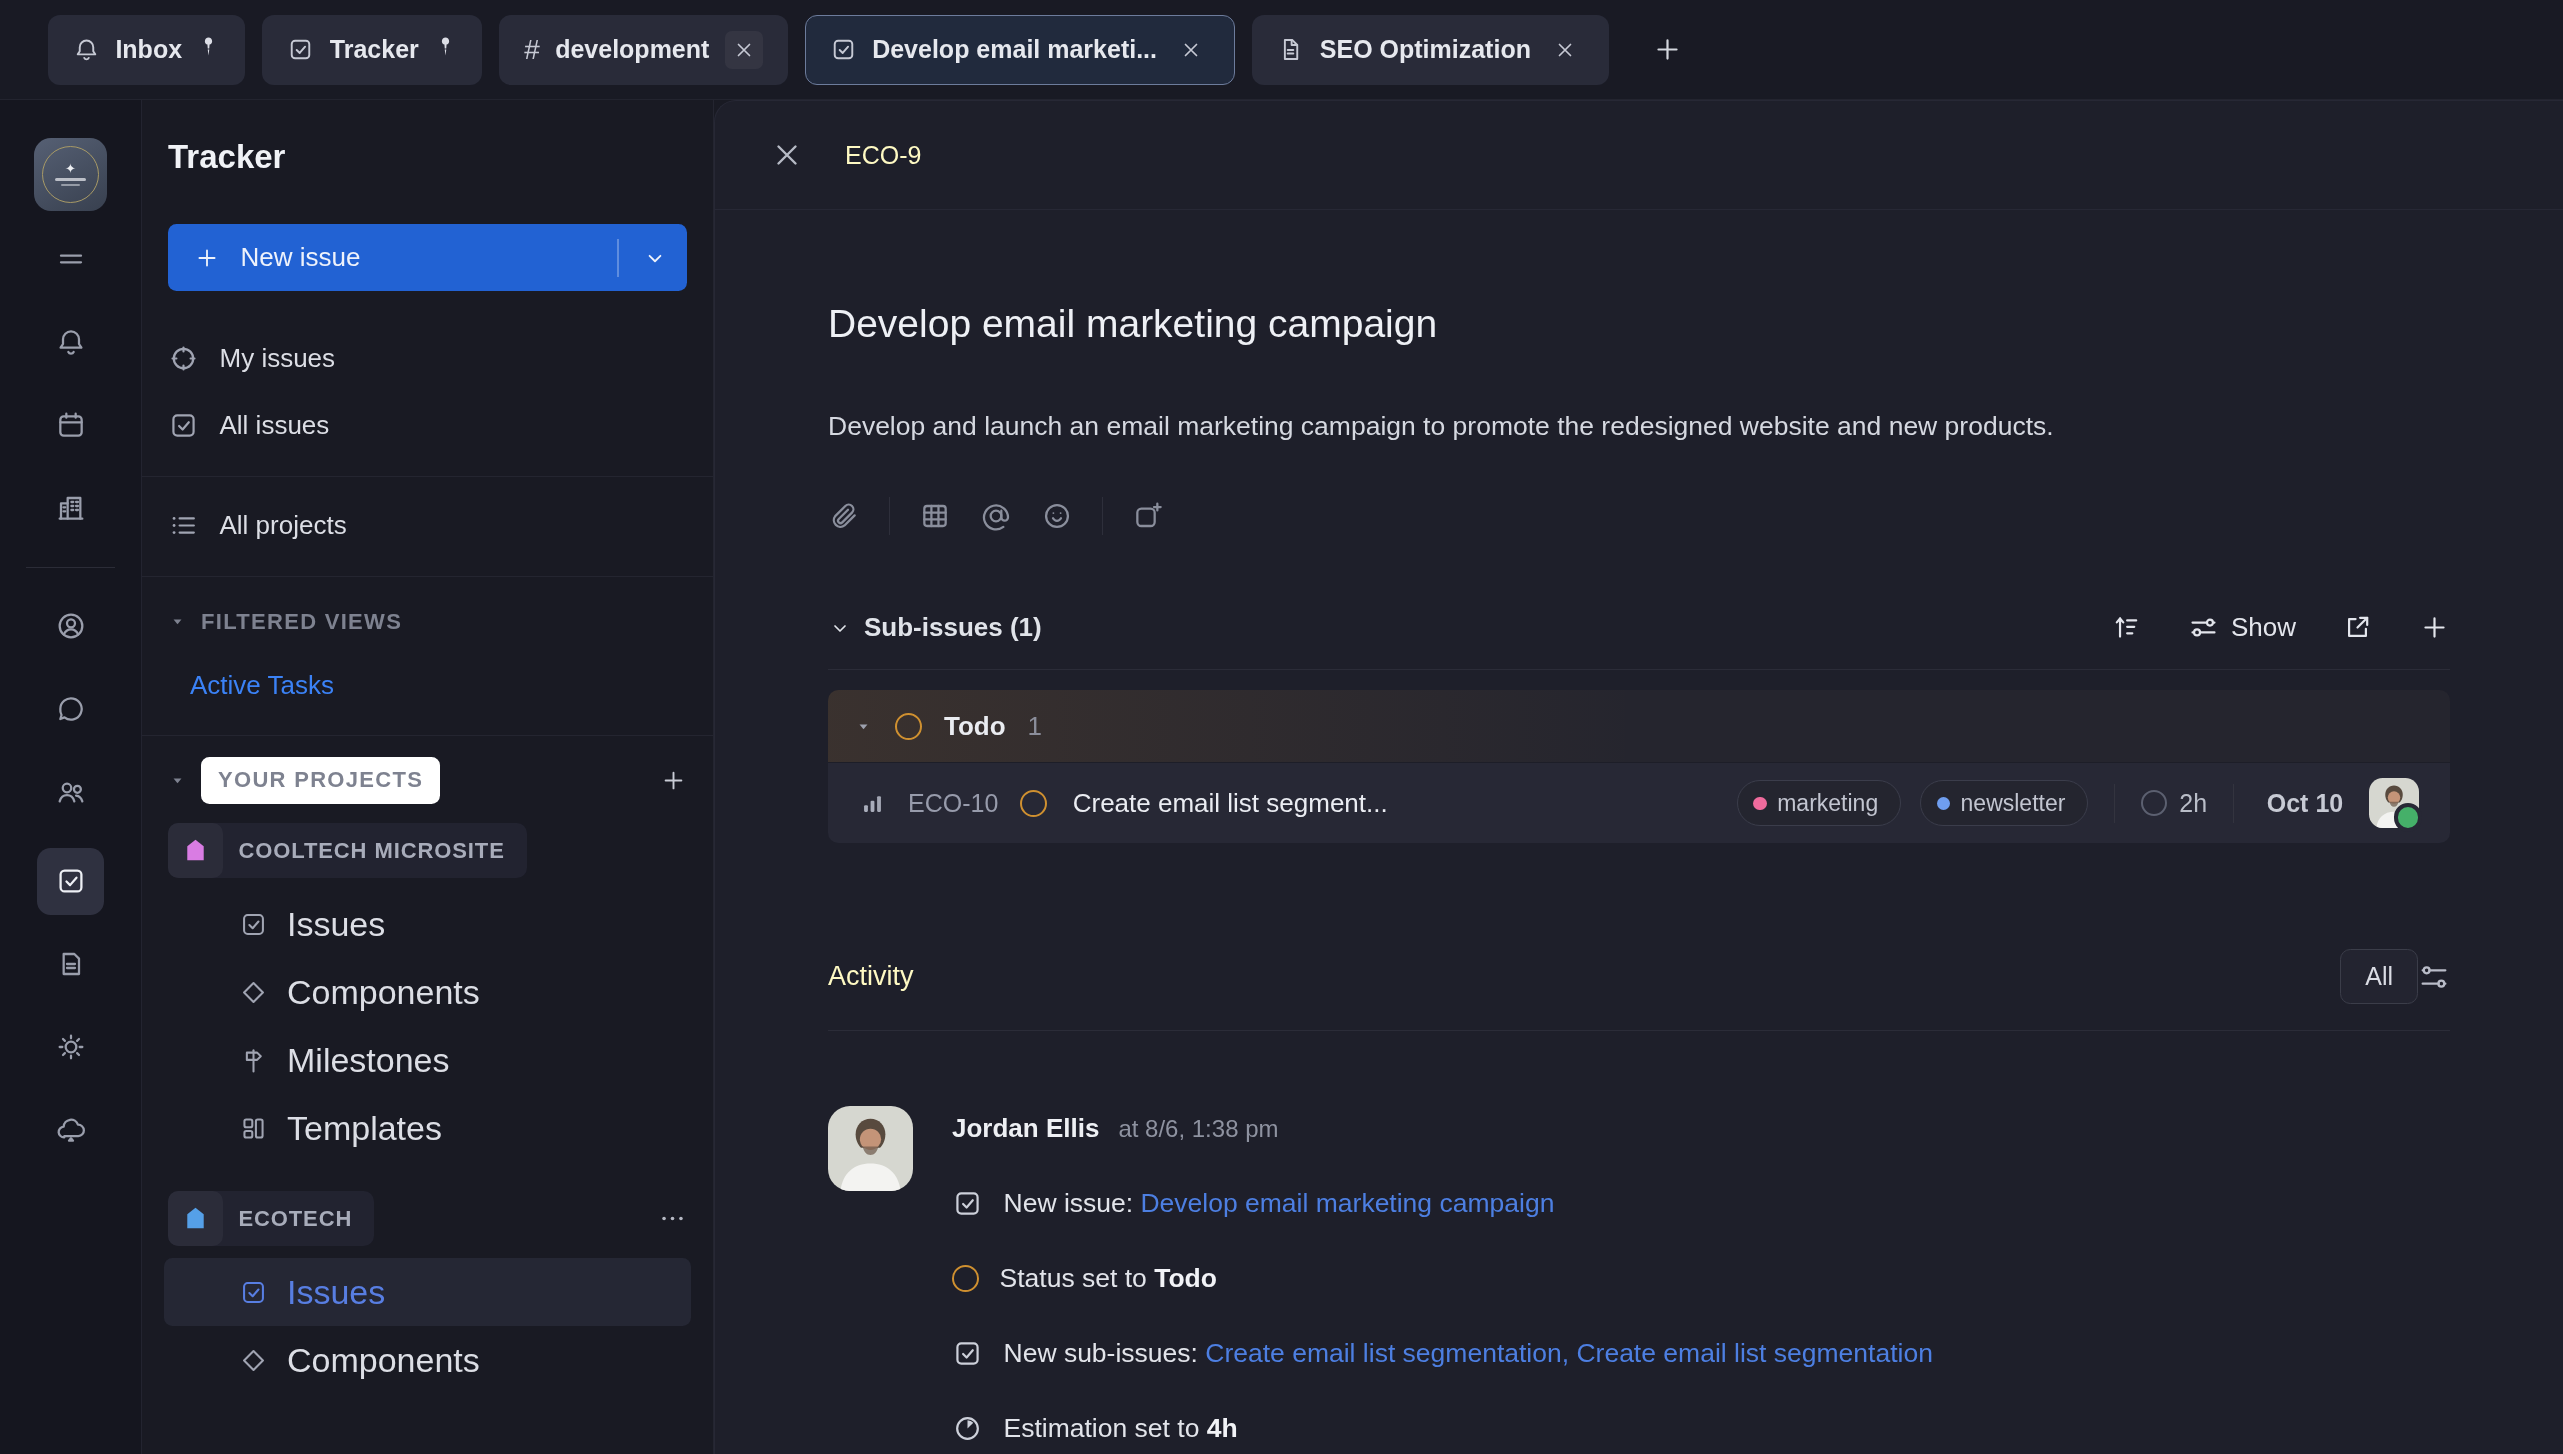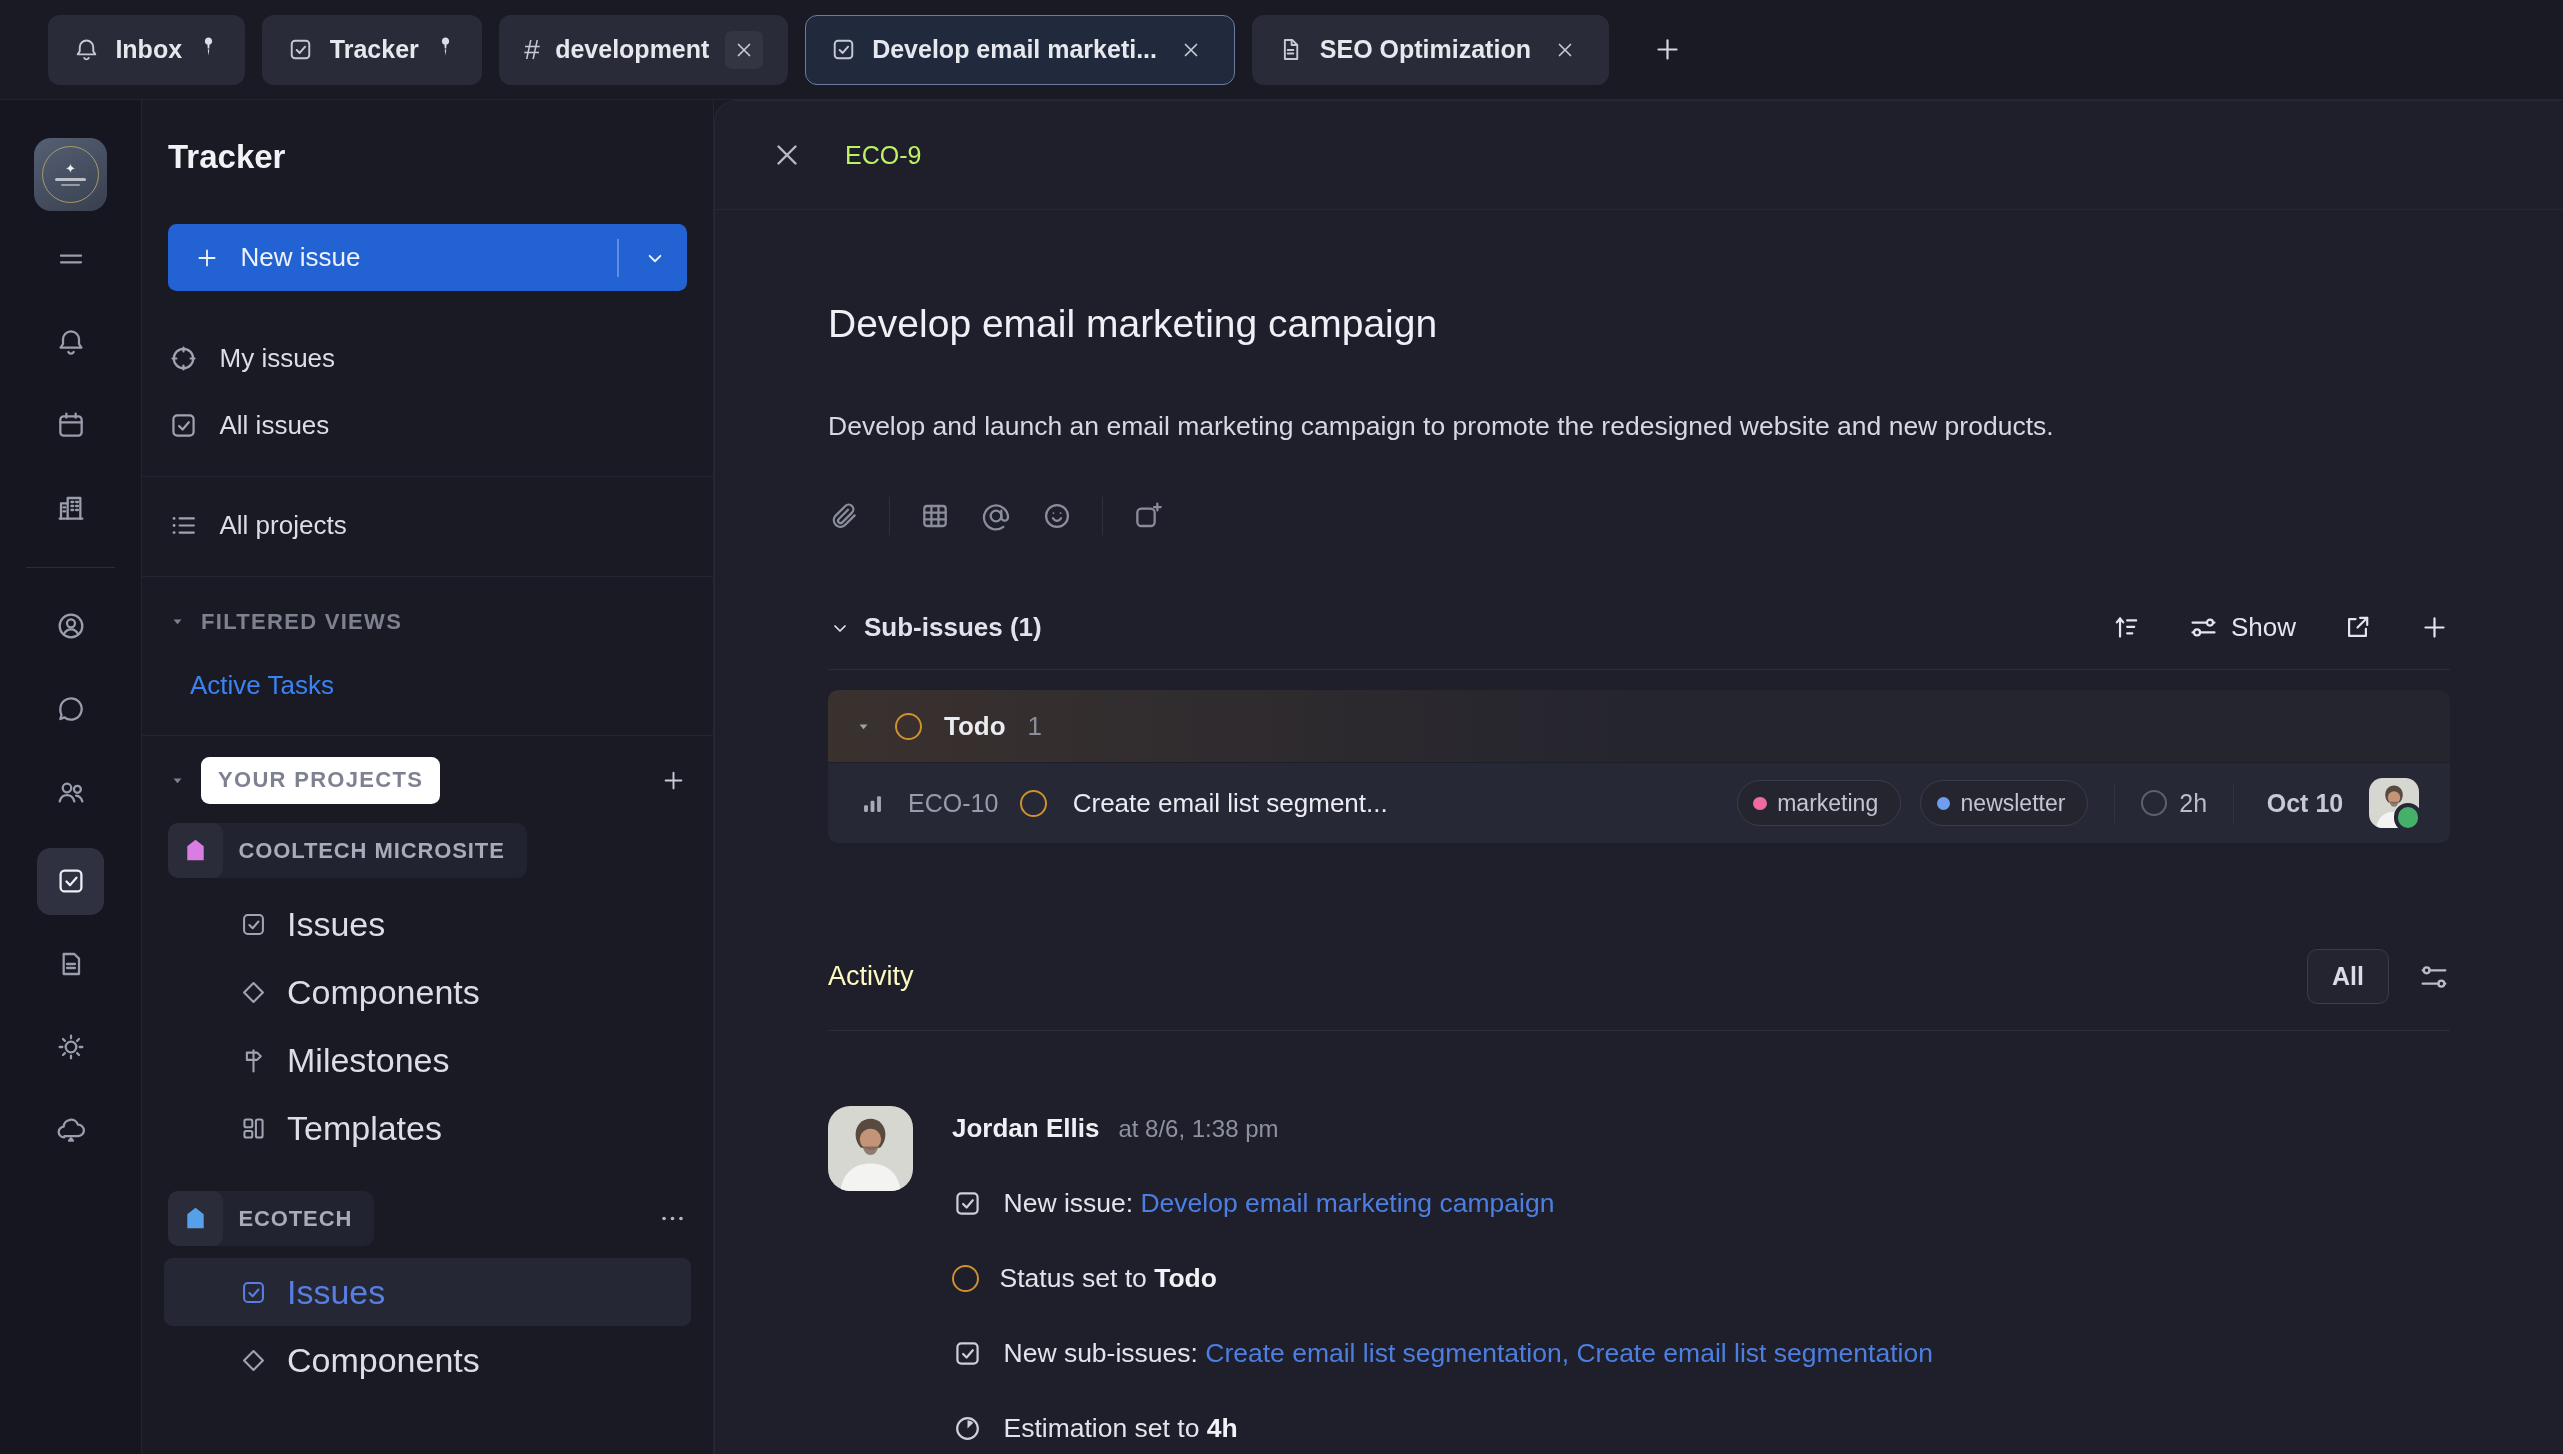--- a/index.html
+++ b/index.html
@@ -73,21 +73,21 @@
   .sub-item svg{width:29px;height:29px;color:#a0a4b2;flex:none;}
   .sub-item.selected{background:#252734;color:#587ee2;}
   .sub-item.selected svg{color:#587ee2;}
   .gap20{height:17px;flex:none;}
   
   .main{flex:1;background:#1e1f2a;border-left:0.9px solid #272835;border-top:0.9px solid #272835;
     border-top-left-radius:22px;display:flex;flex-direction:column;box-sizing:border-box;overflow:hidden;}
   .main-header{height:108px;display:flex;align-items:center;padding:0 55px;gap:41px;border-bottom:0.9px solid #272835;flex:none;}
   .close-x{color:#b6bac5;display:flex;cursor:pointer;}
   .close-x svg{width:34px;height:34px;}
-  .crumb{font-size:25px;color:#bef264;}
+  .crumb{font-size:25px;color:#fef9c3;}
   .content{padding:0 113px;display:flex;flex-direction:column;flex:1;overflow:hidden;}
   .issue-title{margin-top:92px;font-size:39px;font-weight:500;color:#eef0f5;}
   .issue-desc{margin-top:65px;font-size:26.5px;color:#d5d8e0;}
   .toolbar{margin-top:55px;display:flex;align-items:center;gap:29px;color:#8a8e9c;}
   .toolbar .tbtn{display:flex;cursor:pointer;}
   .toolbar svg{width:32px;height:32px;}
   .tb-div{width:0.9px;height:38px;background:#2e2f3b;}
   .sub-bar{margin-top:77px;display:flex;align-items:center;}
   .sub-title{display:flex;align-items:center;gap:12px;font-size:26px;font-weight:700;color:#e0e3e9;cursor:pointer;}
   .sub-title svg{width:24px;height:24px;}
@@ -118,21 +118,21 @@
   .dot-blue{background:#6f9ef0;}
   .vdiv{width:1.3px;height:39px;background:#33343f;margin:0 6.8px;}
   .est{display:flex;align-items:center;gap:12px;font-size:25px;color:#b9bdc8;}
   .date{font-size:25px;color:#c7cad4;margin:0 6.8px;font-weight:bold;}
   .row-avatar{width:50px;height:50px;border-radius:13.7px;position:relative;flex:none;cursor:pointer;}
   .row-avatar .ph{width:100%;height:100%;border-radius:13.7px;overflow:hidden;display:block;}
   .status-dot{position:absolute;right:-3.4px;bottom:-3.4px;width:20.5px;height:20.5px;border-radius:50%;
     background:#45b069;border:4.3px solid #272835;box-sizing:content-box;}
   .act-bar{margin-top:106px;display:flex;align-items:center;}
   .act-title{font-size:27px;color:#fef9c3;}
-  .act-actions{margin-left:auto;display:flex;align-items:center;gap:29px;font-weight:bold;}
+  .act-actions{margin-left:auto;display:flex;align-items:center;}
   .all-btn{border:1.3px solid #3b3d49;background:#232430;border-radius:10.3px;padding:12px 24px;font-size:25px;
     color:#dadce4;cursor:pointer;}
   .act-filter{color:#b9bcc8;display:flex;cursor:pointer;}
   .act-filter svg{width:32px;height:32px;}
   .entry{margin-top:75px;display:flex;}
   .entry-avatar{width:85px;height:85px;border-radius:22px;overflow:hidden;flex:none;}
   .entry-body{margin-left:39px;padding-top:6.8px;}
   .entry-head{display:flex;align-items:baseline;gap:19px;}
   .author{font-size:26px;font-weight:700;color:#eef0f4;}
   .ts{font-size:24px;color:#8e92a0;}

